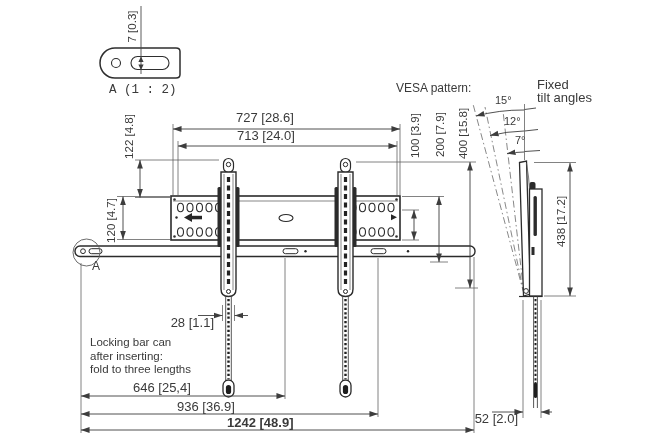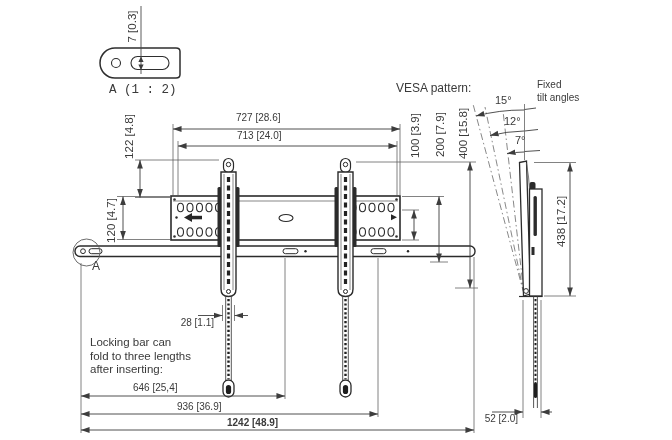--- a/index.html
+++ b/index.html
@@ -1,19 +1,19 @@
 <!DOCTYPE html>
 <html><head>
 <meta charset="utf-8">
 <style>
   html,body{margin:0;padding:0;background:#ffffff;}
   .stage{position:relative;width:672px;height:440px;background:#fff;overflow:hidden;
          font-family:"Liberation Sans","DejaVu Sans",sans-serif;color:#3a3a3a;}
   .stage svg{position:absolute;left:0;top:0;}
-  .lbl{position:absolute;font-size:10px;line-height:13px;white-space:nowrap;color:#3a3a3a;}
+  .lbl{position:absolute;font-size:13px;line-height:13px;white-space:nowrap;color:#3a3a3a;}
   .ctr{text-align:left;}
   .rgt{text-align:right;margin-top:15px;}
   .vlabel{position:absolute;font-size:11.5px;line-height:13px;height:13px;white-space:nowrap;
           text-align:center;transform:rotate(-90deg);color:#3a3a3a;}
   .cap{font-size:12.5px;}
   .small{font-size:11px;}
   .note{font-size:11.5px;line-height:13.5px;}
 </style>
 </head>
 <body>
@@ -210,22 +210,22 @@
 
 <div class="lbl ctr" style="left:236px;top:111px;width:100px;">727 [28.6]</div>
 <div class="lbl ctr" style="left:237px;top:129px;width:100px;">713 [24.0]</div>
 <div class="vlabel" style="left:101px;top:130px;width:56px;">122 [4.8]</div>
 <div class="vlabel" style="left:83px;top:214px;width:56px;">120 [4.7]</div>
 <div class="lbl rgt" style="left:160px;top:301px;width:54px;">28 [1.1]</div>
 <div class="lbl" style="left:92px;top:260px;font-size:12px;">A</div>
 
 <div class="note" style="position:absolute;left:90px;top:336px;">
   <div>Locking bar can</div>
+  <div>after inserting:</div>
   <div>fold to three lengths</div>
-  <div>after inserting:</div>
 </div>
 
 <div class="lbl ctr" style="left:133px;top:381px;width:100px;">646 [25,4]</div>
 <div class="lbl ctr" style="left:177px;top:400px;width:100px;">936 [36.9]</div>
 <div class="lbl ctr" style="left:227px;top:416px;width:100px;font-weight:bold;">1242 [48.9]</div>
 
 <div class="lbl" style="left:396px;top:82px;font-size:12px;">VESA pattern:</div>
 <div class="vlabel" style="left:386px;top:129px;width:58px;">100 [3.9]</div>
 <div class="vlabel" style="left:411px;top:128px;width:58px;">200 [7.9]</div>
 <div class="vlabel" style="left:431px;top:127px;width:64px;">400 [15.8]</div>

